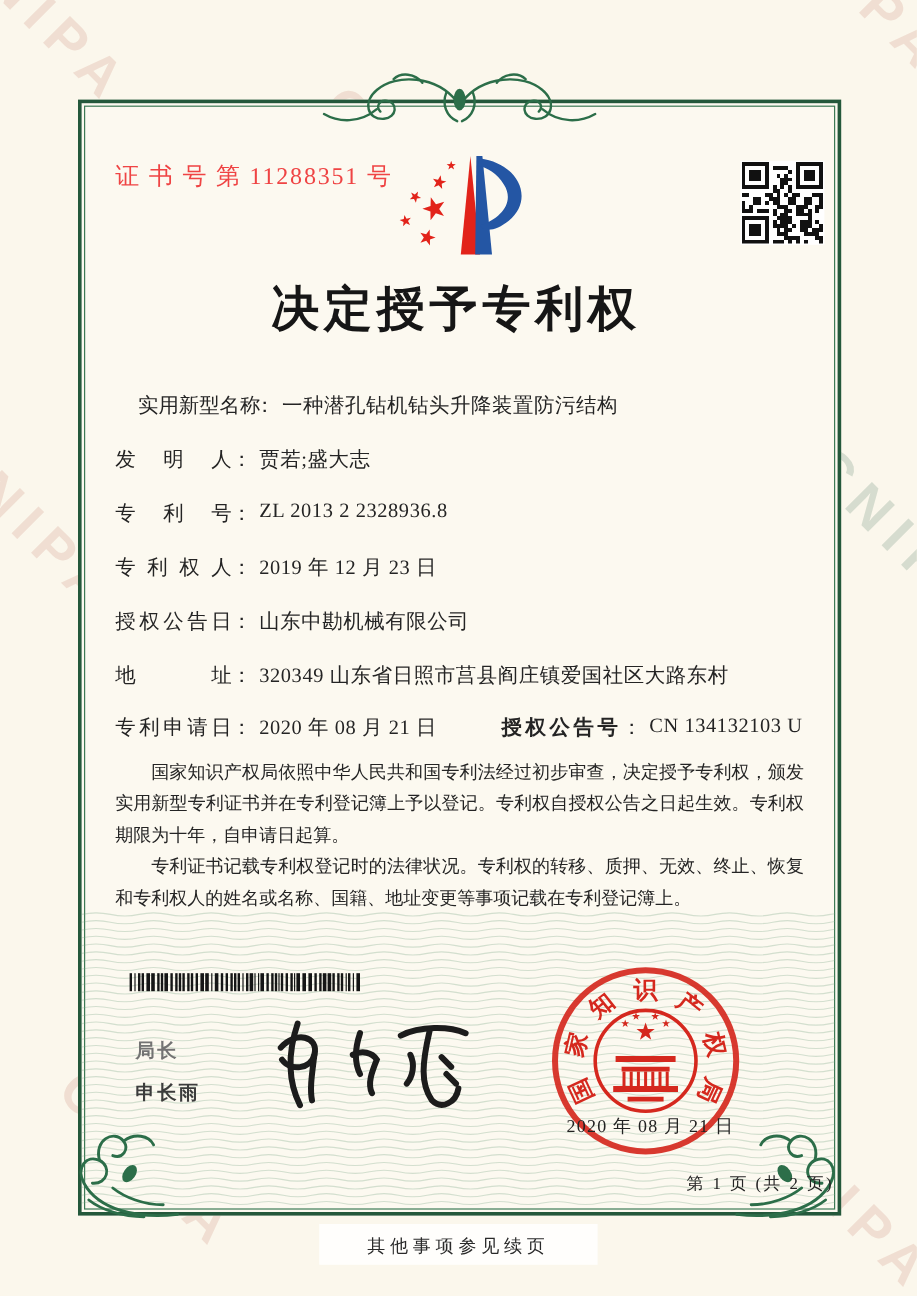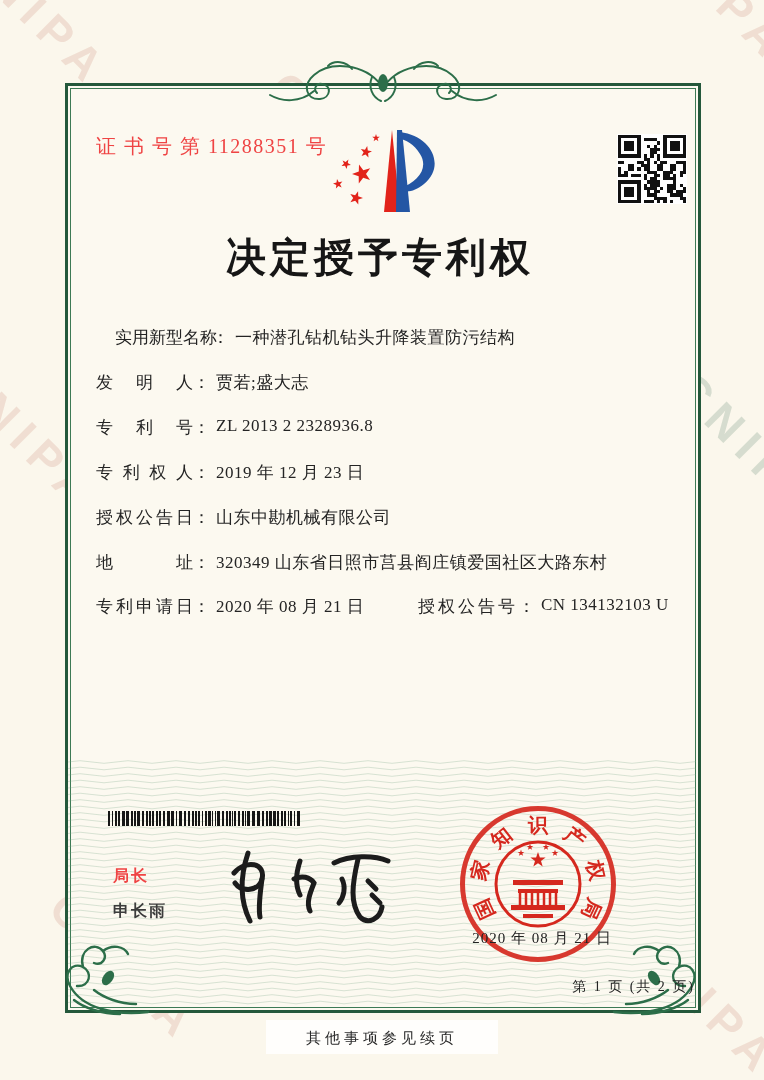--- a/index.html
+++ b/index.html
@@ -36,29 +36,29 @@
   #title{
     left:65px;top:230px;width:630px;text-align:center;z-index:4;
     font-size:40px;font-weight:700;letter-spacing:4px;color:#161616;
   }
   
   .field-row{position:absolute;left:96px;font-size:17px;z-index:4;white-space:nowrap;}
   .f-label{display:inline-block;width:97px;text-align:justify;text-align-last:justify;vertical-align:top;}
   .f-colon{display:inline-block;vertical-align:top;}
   .f-value{display:inline-block;margin-left:6px;vertical-align:top;letter-spacing:.5px;}
   .grant-right{position:absolute;left:322px;top:0;white-space:nowrap;}
-  .grant-right .f-label{width:auto;text-align:center;text-align-last:auto;letter-spacing:3px;}
+  .grant-right .f-label{width:auto;text-align:center;text-align-last:auto;letter-spacing:3px;font-weight:bold;}
   
   #paragraphs{left:96px;top:631px;width:574px;z-index:4;font-size:15px;line-height:26.3px;text-align:justify;}
   #paragraphs p{margin:0;text-indent:2em;}
   
   #barcode{left:108px;top:811px;width:198px;height:15px;z-index:4;display:flex;align-items:stretch;}
   #barcode div{background:#161616;}
   
-  #director-title{left:113px;top:866px;z-index:4;font-family:"Liberation Sans",sans-serif;font-size:16px;font-weight:bold;color:#ef4444;letter-spacing:2px;}
+  #director-title{left:113px;top:866px;z-index:4;font-family:"Liberation Sans",sans-serif;font-size:16px;font-weight:bold;color:#737373;letter-spacing:2px;}
   #director-name{left:113px;top:901px;z-index:4;font-family:"Liberation Sans",sans-serif;font-size:16px;font-weight:bold;color:#3c3c3c;letter-spacing:2px;}
   #signature{left:218px;top:843px;z-index:5;}
   
   #seal{left:460px;top:806px;width:156px;height:156px;z-index:4;}
   #seal .ring{
     position:absolute;inset:0;border:5px solid rgba(213,40,30,.92);border-radius:50%;
   }
   .seal-char{
     position:absolute;left:50%;top:50%;font-size:20px;font-weight:bold;
     color:#d5281e;z-index:2;font-family:"Liberation Sans",sans-serif;
@@ -431,20 +431,22 @@
   <span class="f-label">地址</span><span class="f-colon">：</span><span class="f-value">320349 山东省日照市莒县阎庄镇爱国社区大路东村</span>
 </div>
 <div class="field-row" style="top:595px;">
   <span class="f-label">专利申请日</span><span class="f-colon">：</span><span class="f-value">2020 年 08 月 21 日</span>
   <span class="grant-right">
     <span class="f-label">授权公告号</span><span class="f-colon">：</span><span class="f-value">CN 134132103 U</span>
   </span>
 </div>
 
 <div class="abs" id="paragraphs">
+  <p>国家知识产权局依照中华人民共和国专利法经过初步审查，决定授予专利权，颁发实用新型专利证书并在专利登记簿上予以登记。专利权自授权公告之日起生效。专利权期限为十年，自申请日起算。</p>
+  <p>专利证书记载专利权登记时的法律状况。专利权的转移、质押、无效、终止、恢复和专利权人的姓名或名称、国籍、地址变更等事项记载在专利登记簿上。</p>
 </div>
 
 <div class="abs" id="barcode">
     <div style="width: 2px; margin-right: 2px;"></div>
     <div style="width: 1px; margin-right: 2px;"></div>
     <div style="width: 2px; margin-right: 1px;"></div>
     <div style="width: 2px; margin-right: 2px;"></div>
     <div style="width: 3px; margin-right: 1px;"></div>
     <div style="width: 3px; margin-right: 2px;"></div>
     <div style="width: 2px; margin-right: 1px;"></div>

